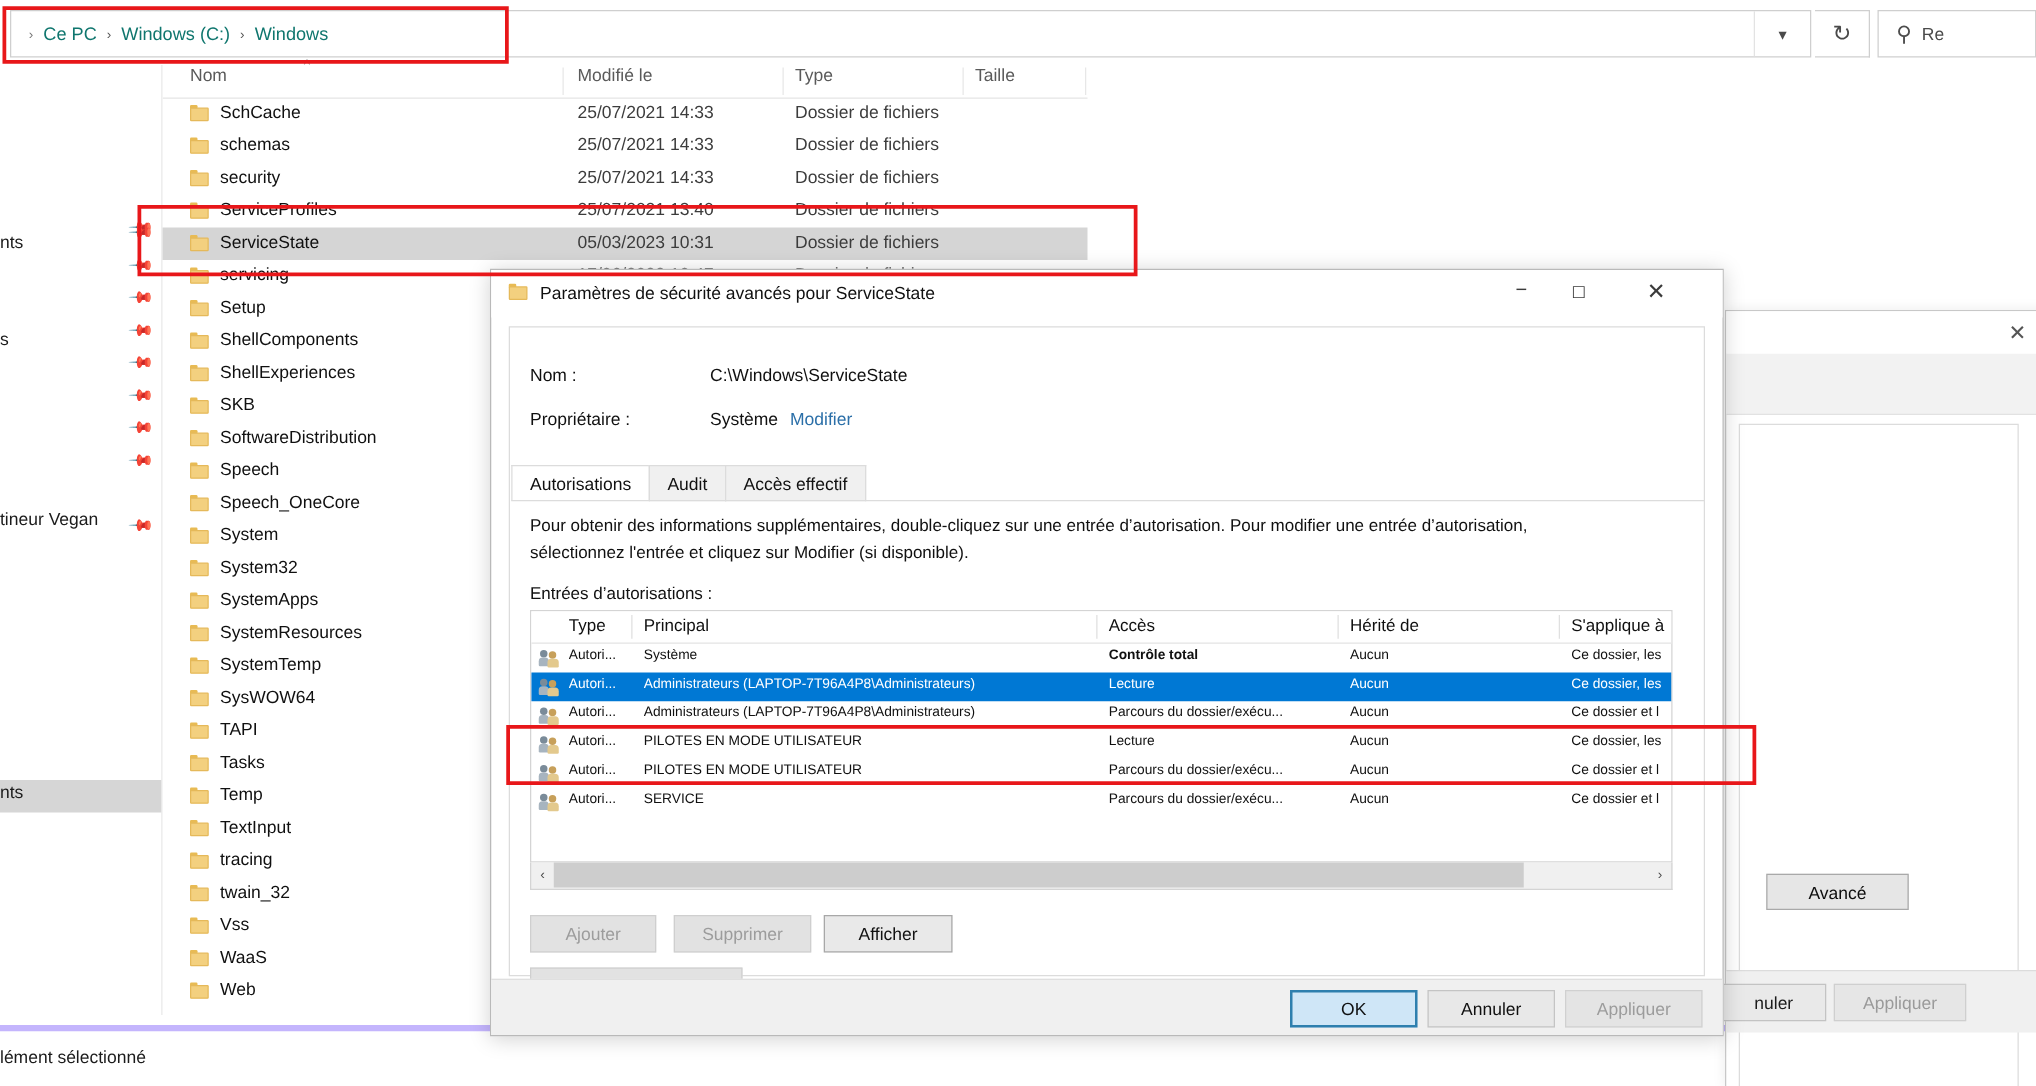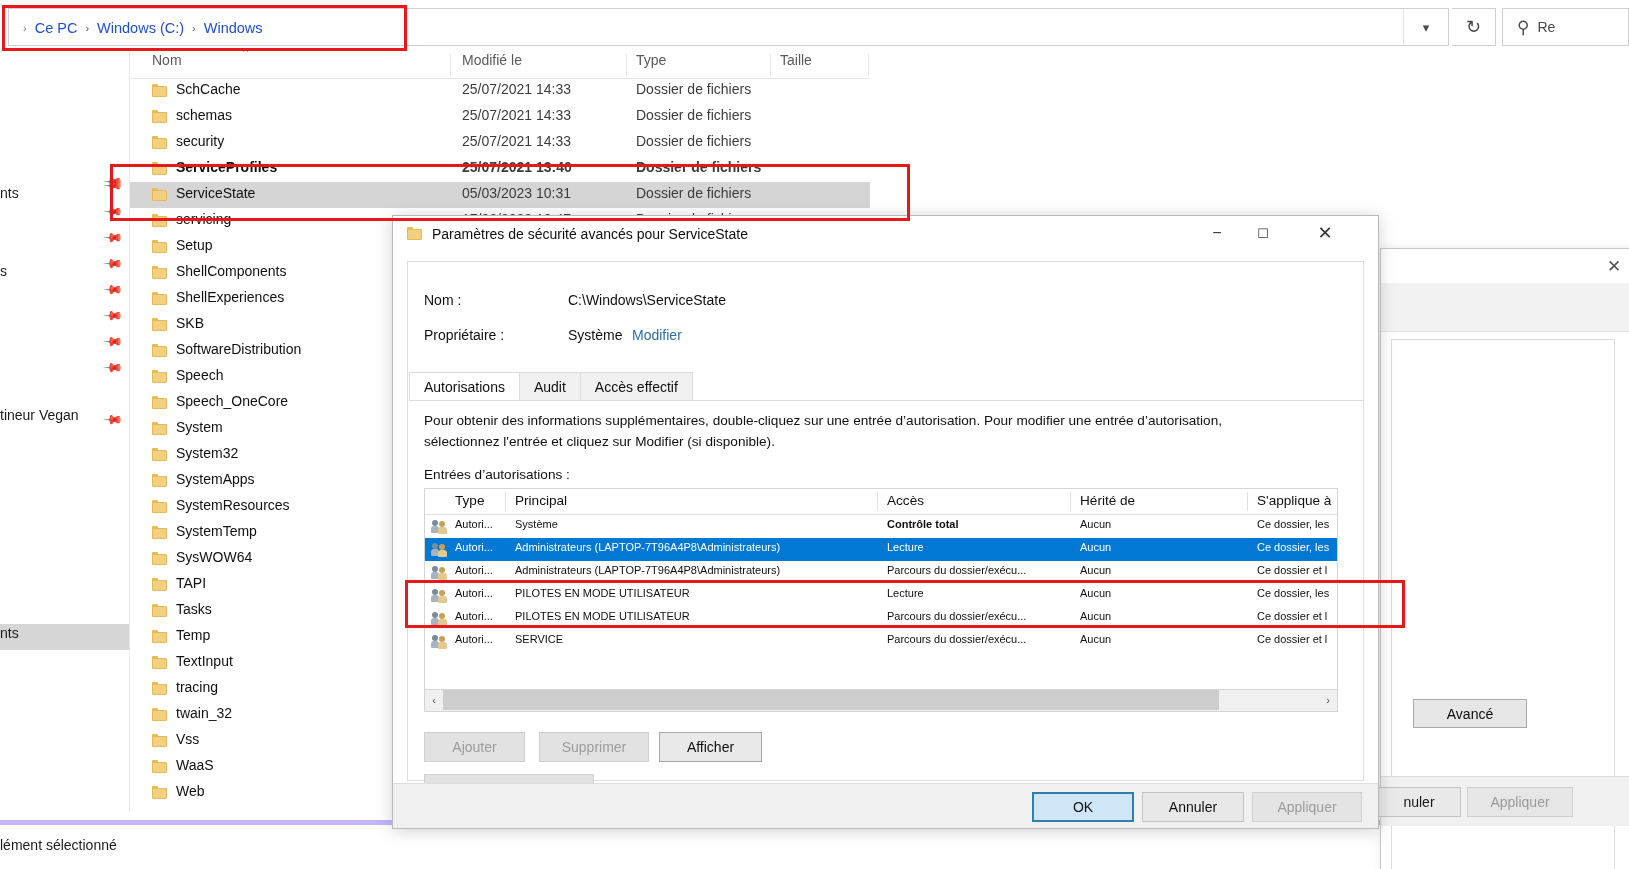--- a/index.html
+++ b/index.html
@@ -12,21 +12,21 @@
   }
 
   
   #explorer{position:absolute;inset:0;background:#fff;}
 
   
   .addr-row{position:absolute;left:0;top:8px;width:1629px;height:40px;}
   .addr-box{position:absolute;left:8px;top:0;width:1441px;height:38px;
             border:1px solid #cfcfcf;background:#fff;box-sizing:border-box;}
   .crumbs{position:absolute;left:14px;top:0;height:38px;display:flex;align-items:center;gap:0px;}
-  .crumb{padding:0 6px;font-size:14.5px;color:#1d4ed8;white-space:nowrap;}
+  .crumb{padding:0 6px;font-size:14.5px;color:#0f766e;white-space:nowrap;}
   .chev{color:#555;font-size:11px;padding:0 2px;user-select:none;}
   .crumb-lead{color:#777;font-size:11px;padding-left:0;}
   .addr-drop{position:absolute;right:0;top:0;width:44px;height:36px;
              display:flex;align-items:center;justify-content:center;
              border-left:1px solid #e3e3e3;color:#4a4a4a;font-size:13px;}
   .refresh-btn{position:absolute;left:1452px;top:0;width:44px;height:38px;
              border:1px solid #cfcfcf;border-left:none;background:#fff;box-sizing:border-box;
              display:flex;align-items:center;justify-content:center;color:#4a4a4a;font-size:18px;}
   .search-box{position:absolute;left:1502px;top:0;width:127px;height:38px;
             border:1px solid #cfcfcf;background:#fff;box-sizing:border-box;
@@ -241,21 +241,21 @@
     </div>
     <div class="frow" style="top:52px;">
       <div class="fico">
           <div class="tab"></div>
           <div class="body"></div>
         </div>
       <div class="fname">security</div>
       <div class="fdate">25/07/2021 14:33</div>
       <div class="ftype">Dossier de fichiers</div>
     </div>
-    <div class="frow" style="top:78px;font-weight:bold;">
+    <div class="frow" style="top:78px;">
       <div class="fico">
           <div class="tab"></div>
           <div class="body"></div>
         </div>
       <div class="fname">ServiceProfiles</div>
       <div class="fdate">25/07/2021 13:40</div>
       <div class="ftype">Dossier de fichiers</div>
     </div>
     <div class="frow sel" style="top:104px;">
       <div class="fico">

